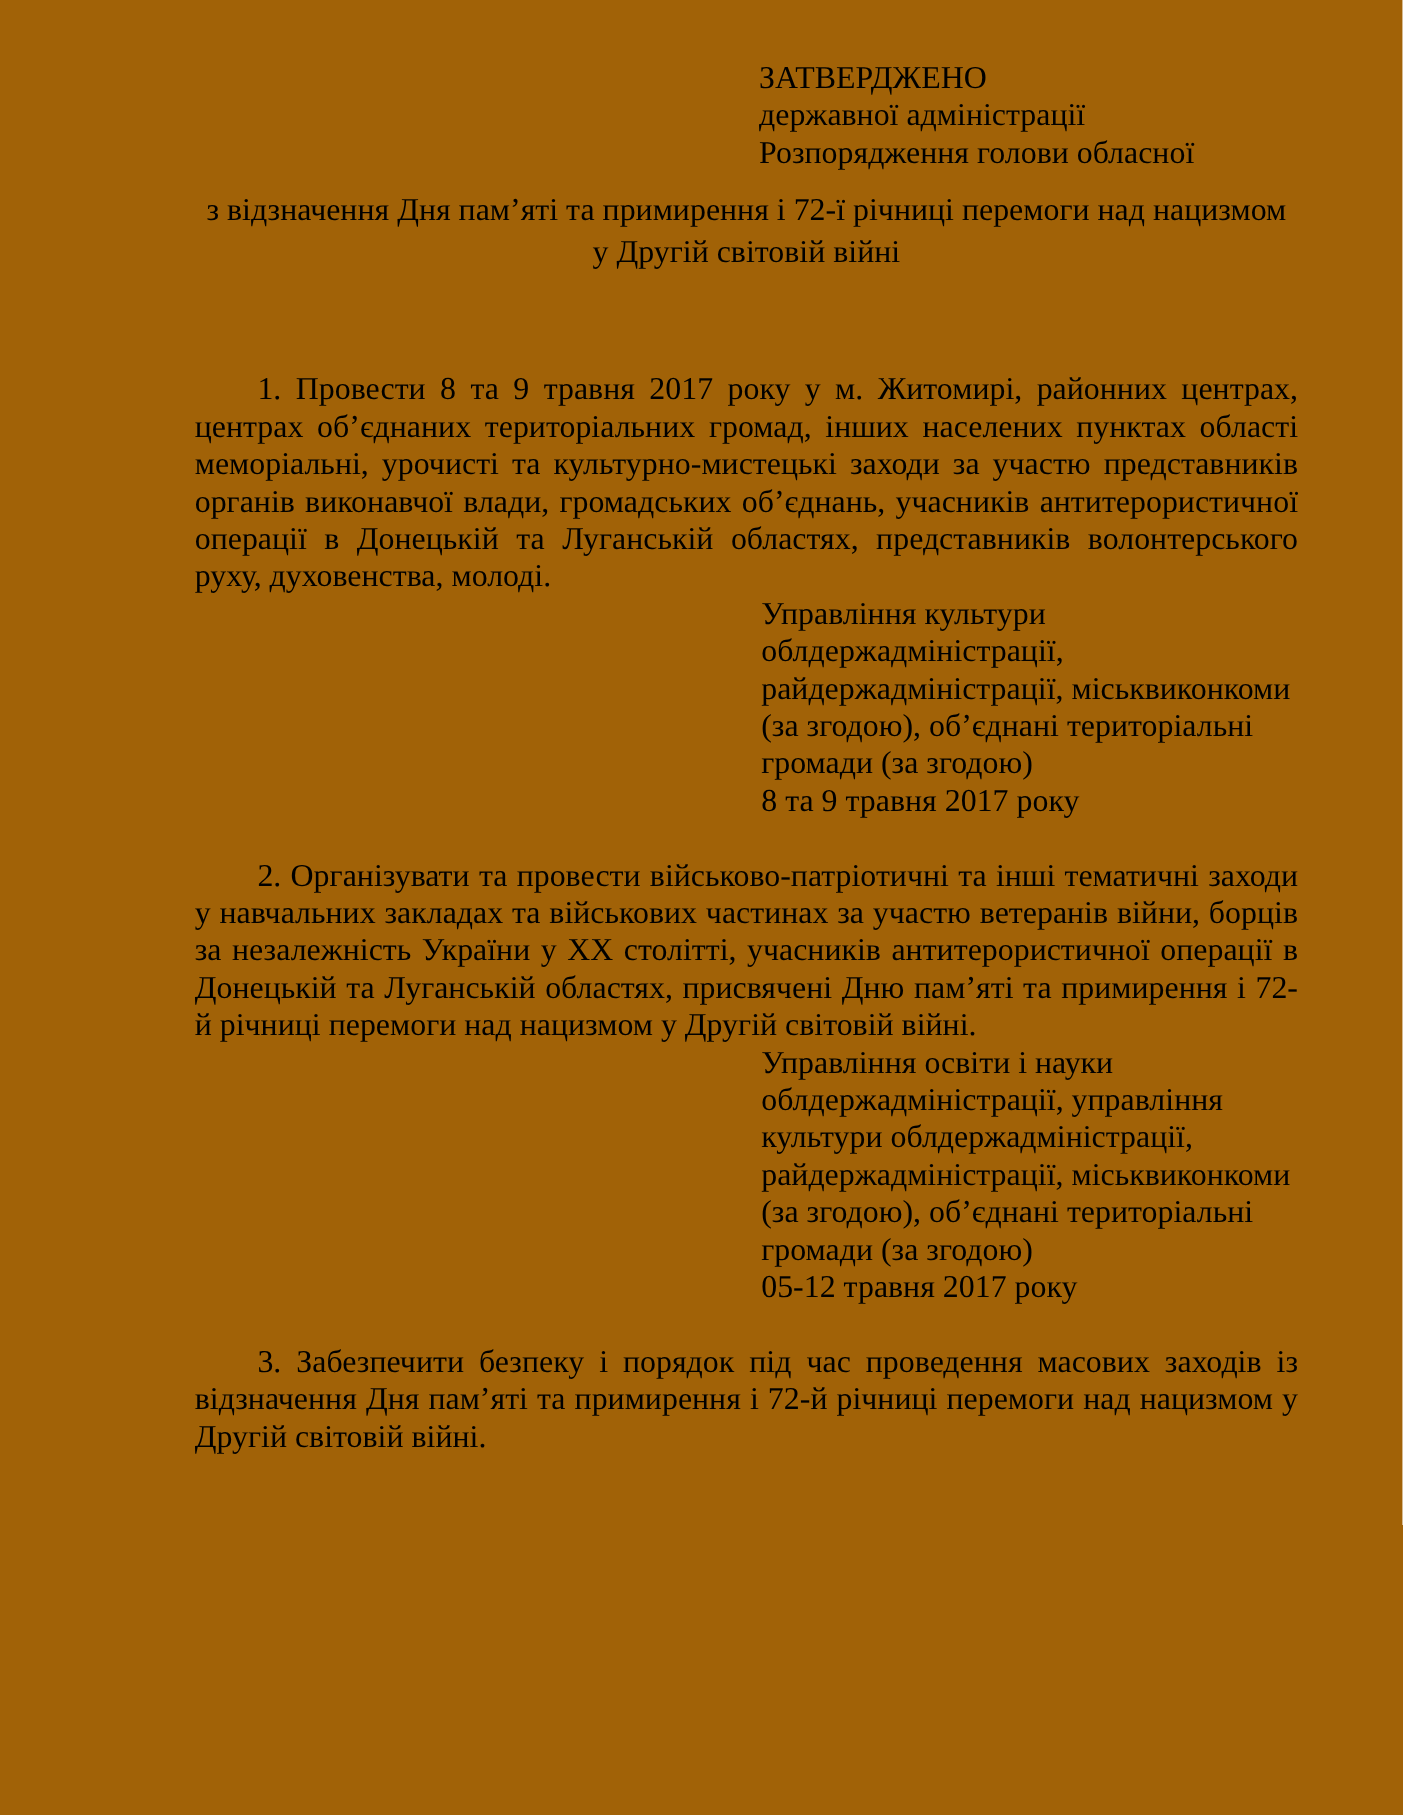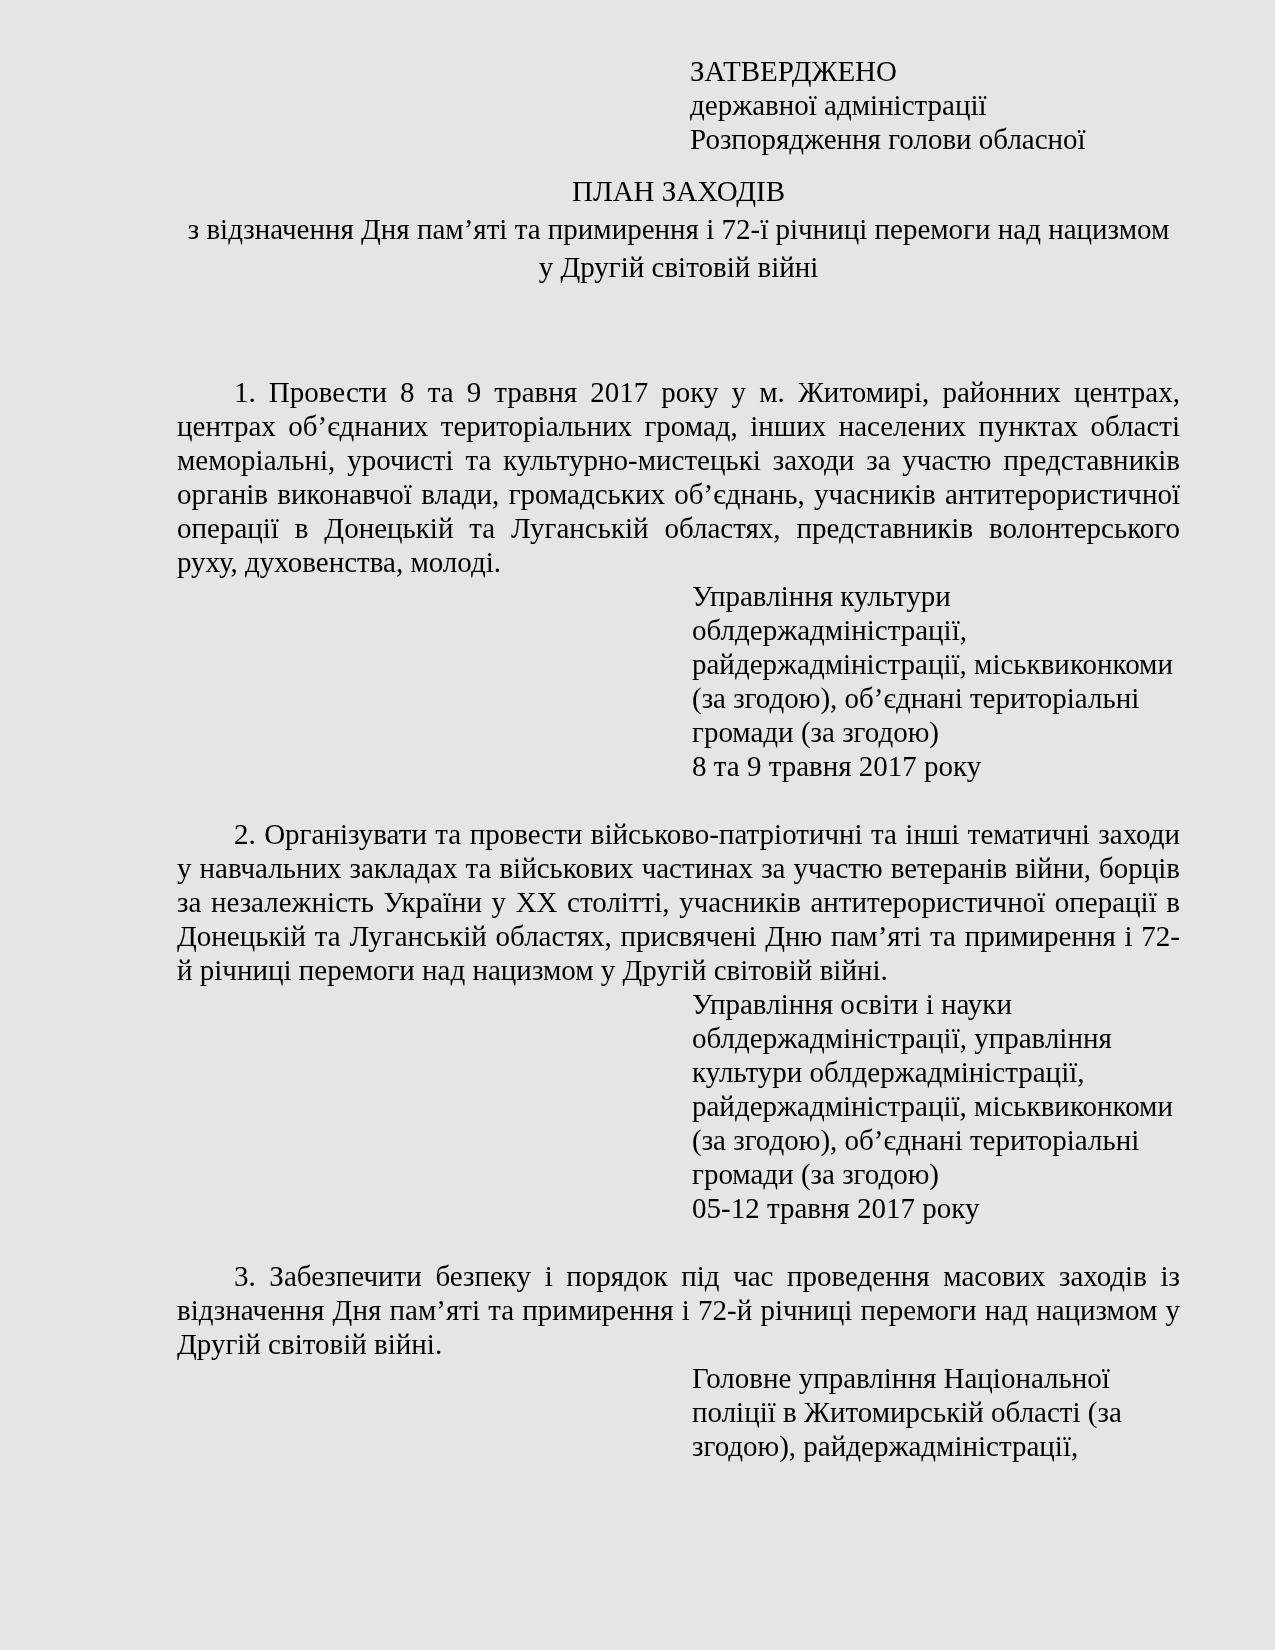--- a/index.html
+++ b/index.html
@@ -4,21 +4,21 @@
 <style>
   html, body {
     margin: 0;
     padding: 0;
     background: #ffffff;
   }
   .page {
     position: relative;
     width: 1275px;
     height: 1650px;
-    background: #e5e5e5;
+    background: #a16207;
     color: #000000;
     font-family: "Liberation Serif", "DejaVu Serif", serif;
     font-size: 29px;
     line-height: 34px;
     box-sizing: border-box;
     padding: 54px 95px 0 177px;
     overflow: hidden;
   }
   .approval {
     margin-left: 513px;
@@ -53,21 +53,20 @@
 
 <div class="page">
 
   <div class="approval">
     <div class="approval-line">ЗАТВЕРДЖЕНО</div>
     <div class="approval-line">державної адміністрації</div>
     <div class="approval-line">Розпорядження голови обласної</div>
   </div>
 
   <div class="title-block">
-    <div>ПЛАН ЗАХОДІВ</div>
     <div class="doc-subtitle">з відзначення Дня пам’яті та примирення і 72-ї річниці перемоги над нацизмом
 у Другій світовій війні</div>
   </div>
 
   <div>
     <p class="item-text item-first">1. Провести 8 та 9 травня 2017 року у м. Житомирі, районних центрах, центрах об’єднаних територіальних громад, інших населених пунктах області меморіальні, урочисті та культурно-мистецькі заходи за участю представників органів виконавчої влади, громадських об’єднань, учасників антитерористичної операції в Донецькій та Луганській областях, представників волонтерського руху, духовенства, молоді.</p>
     <div class="responsible">Управління культури
 облдержадміністрації,
 райдержадміністрації, міськвиконкоми
 (за згодою), об’єднані територіальні
@@ -81,19 +80,16 @@
 облдержадміністрації, управління
 культури облдержадміністрації,
 райдержадміністрації, міськвиконкоми
 (за згодою), об’єднані територіальні
 громади (за згодою)</div>
     <div class="timing">05-12 травня 2017 року</div>
   </div>
 
   <div>
     <p class="item-text item-gap">3. Забезпечити безпеку і порядок під час проведення масових заходів із відзначення Дня пам’яті та примирення і 72-й річниці перемоги над нацизмом у Другій світовій війні.</p>
-    <div class="responsible">Головне управління Національної
-поліції в Житомирській області (за
-згодою), райдержадміністрації,</div>
     <div class="timing"></div>
   </div>
 
 </div>
 
 </body></html>

